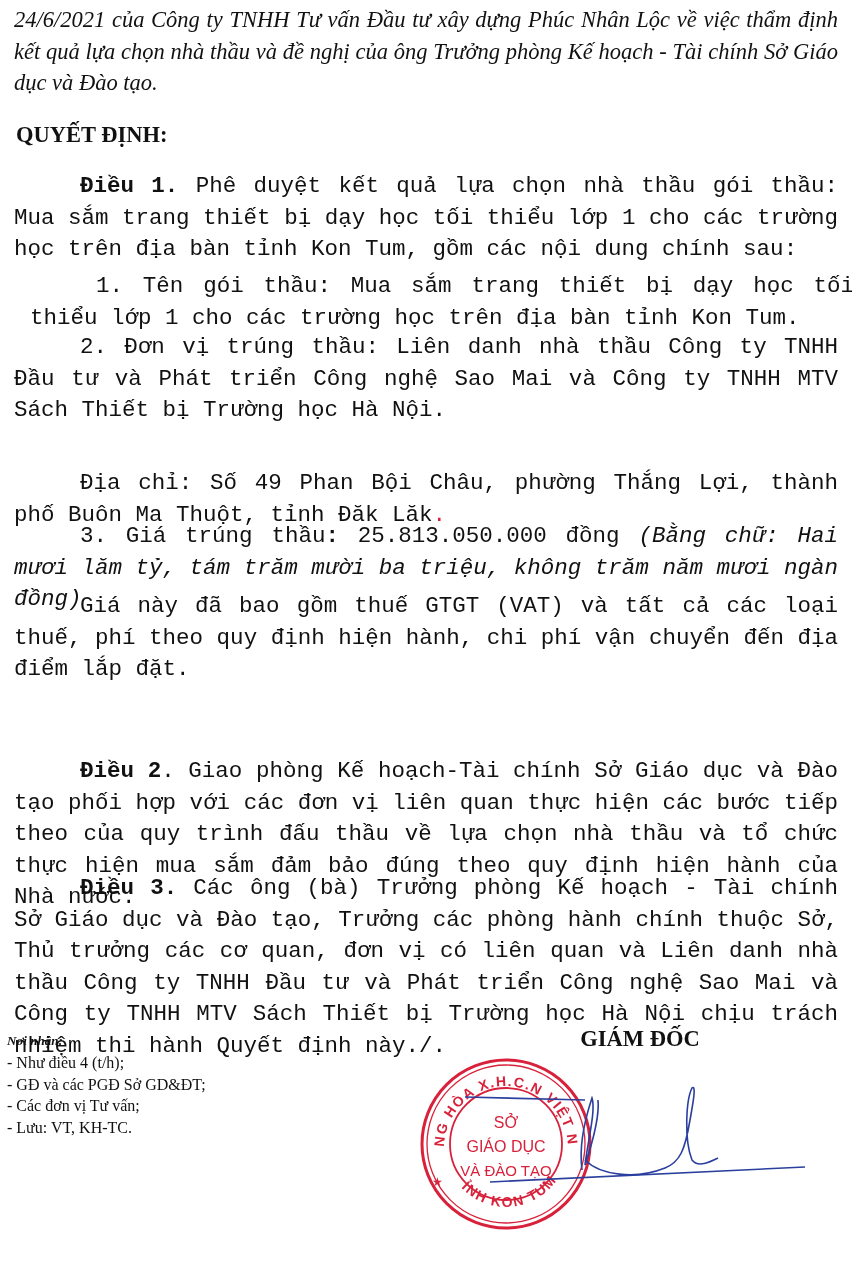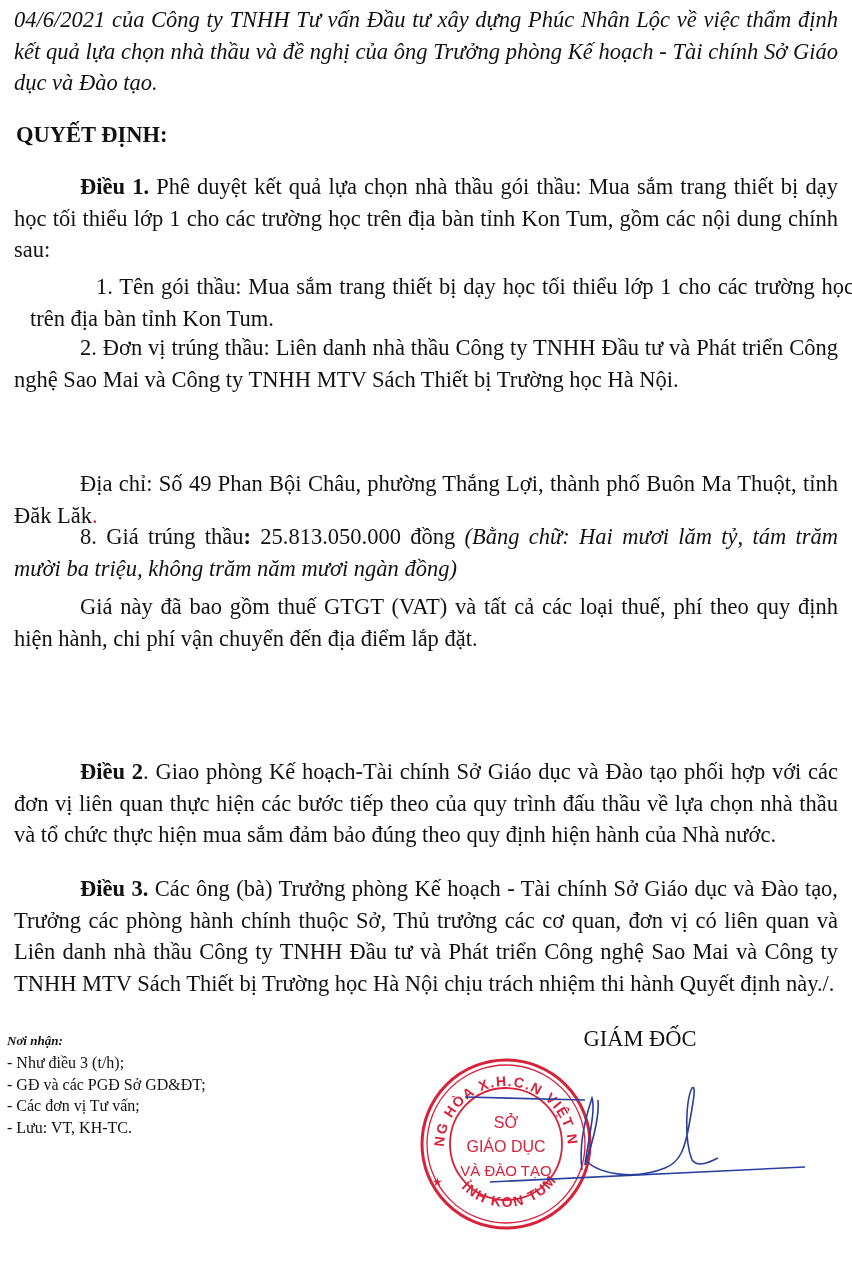--- a/index.html
+++ b/index.html
@@ -8,65 +8,65 @@
     font-family: "Liberation Serif", "DejaVu Serif", serif;
     color: #111111;
   }
   .page { position: absolute; left: 0; top: 0; width: 852px; height: 1267px; }
   .p {
     position: absolute; left: 14px; width: 824px;
     font-size: 22.5px; line-height: 31.5px;
     text-align: justify; text-align-last: left;
     margin: 0;
   }
-  .indent { text-indent: 66px; }
+  .indent { text-indent: 66px; font-family: Liberation Mono, monospace; }
   .ital { font-style: italic; }
   .bold { font-weight: bold; }
   .title {
     position: absolute; left: 16px; width: 852px; top: 120px;
     font-weight: bold; font-size: 22.5px; line-height: 30px;
   }
   .red { color: #d8213a; }
   .recipients { position: absolute; left: 7px; top: 1030px; font-size: 16px; line-height: 21.5px; }
   .recipients .head { font-weight: bold; font-style: italic; font-size: 13px; line-height: 22px; }
-  .signer-title { position: absolute; left: 560px; top: 1026px; width: 160px; text-align: center; font-weight: normal; font-size: 22.5px; }
+  .signer-title { position: absolute; left: 560px; top: 1026px; width: 160px; text-align: center; font-weight: bold; font-size: 22.5px; }
   .signer-name { position: absolute; left: 530px; top: 1232px; width: 220px; text-align: center; font-weight: bold; font-size: 22.5px; }
   .seal { position: absolute; left: 418px; top: 1056px; width: 176px; height: 176px; }
   .signature { position: absolute; left: 460px; top: 1080px; width: 350px; height: 110px; }
 </style>
 </head>
 <body>
 
 <div class="page">
 
-  <p class="p ital" style="top:4px;">04/6/2021 của Công ty TNHH Tư vấn Đầu tư xây dựng Phúc Nhân Lộc về việc thẩm định kết quả lựa chọn nhà thầu và đề nghị của ông Trưởng phòng Kế hoạch - Tài chính Sở Giáo dục và Đào tạo.</p>
+  <p class="p ital" style="top:4px;">24/6/2021 của Công ty TNHH Tư vấn Đầu tư xây dựng Phúc Nhân Lộc về việc thẩm định kết quả lựa chọn nhà thầu và đề nghị của ông Trưởng phòng Kế hoạch - Tài chính Sở Giáo dục và Đào tạo.</p>
 
   <div class="title">QUYẾT ĐỊNH:</div>
 
   <p class="p indent" style="top:171px;"><span class="bold">Điều 1.</span><span> Phê duyệt kết quả lựa chọn nhà thầu gói thầu: Mua sắm trang thiết bị dạy học tối thiểu lớp 1 cho các trường học trên địa bàn tỉnh Kon Tum, gồm các nội dung chính sau:</span></p>
 
   <p class="p indent" style="top:271px;margin-left:16px;">1. Tên gói thầu: Mua sắm trang thiết bị dạy học tối thiểu lớp 1 cho các trường học trên địa bàn tỉnh Kon Tum.</p>
 
   <p class="p indent" style="top:332px;">2. Đơn vị trúng thầu: Liên danh nhà thầu Công ty TNHH Đầu tư và Phát triển Công nghệ Sao Mai và Công ty TNHH MTV Sách Thiết bị Trường học Hà Nội.</p>
 
   <p class="p indent" style="top:468px;"><span>Địa chỉ: Số 49 Phan Bội Châu, phường Thắng Lợi, thành phố Buôn Ma Thuột, tỉnh Đăk Lăk</span><span class="red">.</span></p>
 
-  <p class="p indent" style="top:521px;"><span>8. Giá trúng thầu</span><span class="bold">:</span><span> 25.813.050.000 đồng </span><span class="ital">(Bằng chữ: Hai mươi lăm tỷ, tám trăm mười ba triệu, không trăm năm mươi ngàn đồng)</span></p>
+  <p class="p indent" style="top:521px;"><span>3. Giá trúng thầu</span><span class="bold">:</span><span> 25.813.050.000 đồng </span><span class="ital">(Bằng chữ: Hai mươi lăm tỷ, tám trăm mười ba triệu, không trăm năm mươi ngàn đồng)</span></p>
 
   <p class="p indent" style="top:591px;">Giá này đã bao gồm thuế GTGT (VAT) và tất cả các loại thuế, phí theo quy định hiện hành, chi phí vận chuyển đến địa điểm lắp đặt.</p>
 
 
 
   <p class="p indent" style="top:740px;margin-top:16px;"><span class="bold">Điều 2</span><span>. Giao phòng Kế hoạch-Tài chính Sở Giáo dục và Đào tạo phối hợp với các đơn vị liên quan thực hiện các bước tiếp theo của quy trình đấu thầu về lựa chọn nhà thầu và tổ chức thực hiện mua sắm đảm bảo đúng theo quy định hiện hành của Nhà nước.</span></p>
 
   <p class="p indent" style="top:873px;"><span class="bold">Điều 3.</span><span> Các ông (bà) Trưởng phòng Kế hoạch - Tài chính Sở Giáo dục và Đào tạo, Trưởng các phòng hành chính thuộc Sở, Thủ trưởng các cơ quan, đơn vị có liên quan và Liên danh nhà thầu Công ty TNHH Đầu tư và Phát triển Công nghệ Sao Mai và Công ty TNHH MTV Sách Thiết bị Trường học Hà Nội chịu trách nhiệm thi hành Quyết định này./.</span></p>
 
   <div class="recipients">
     <div class="head">Nơi nhận:</div>
-    <div>- Như điều 3 (t/h);</div>
+    <div>- Như điều 4 (t/h);</div>
     <div>- GĐ và các PGĐ Sở GD&amp;ĐT;</div>
     <div>- Các đơn vị Tư vấn;</div>
     <div>- Lưu: VT, KH-TC.</div>
   </div>
 
   <div class="signer-title">GIÁM ĐỐC</div>
 
   <svg class="seal" viewBox="0 0 176 176">
     <defs>
       <path id="sealTop" d="M 26 92 A 62 62 0 0 1 150 92"></path>

